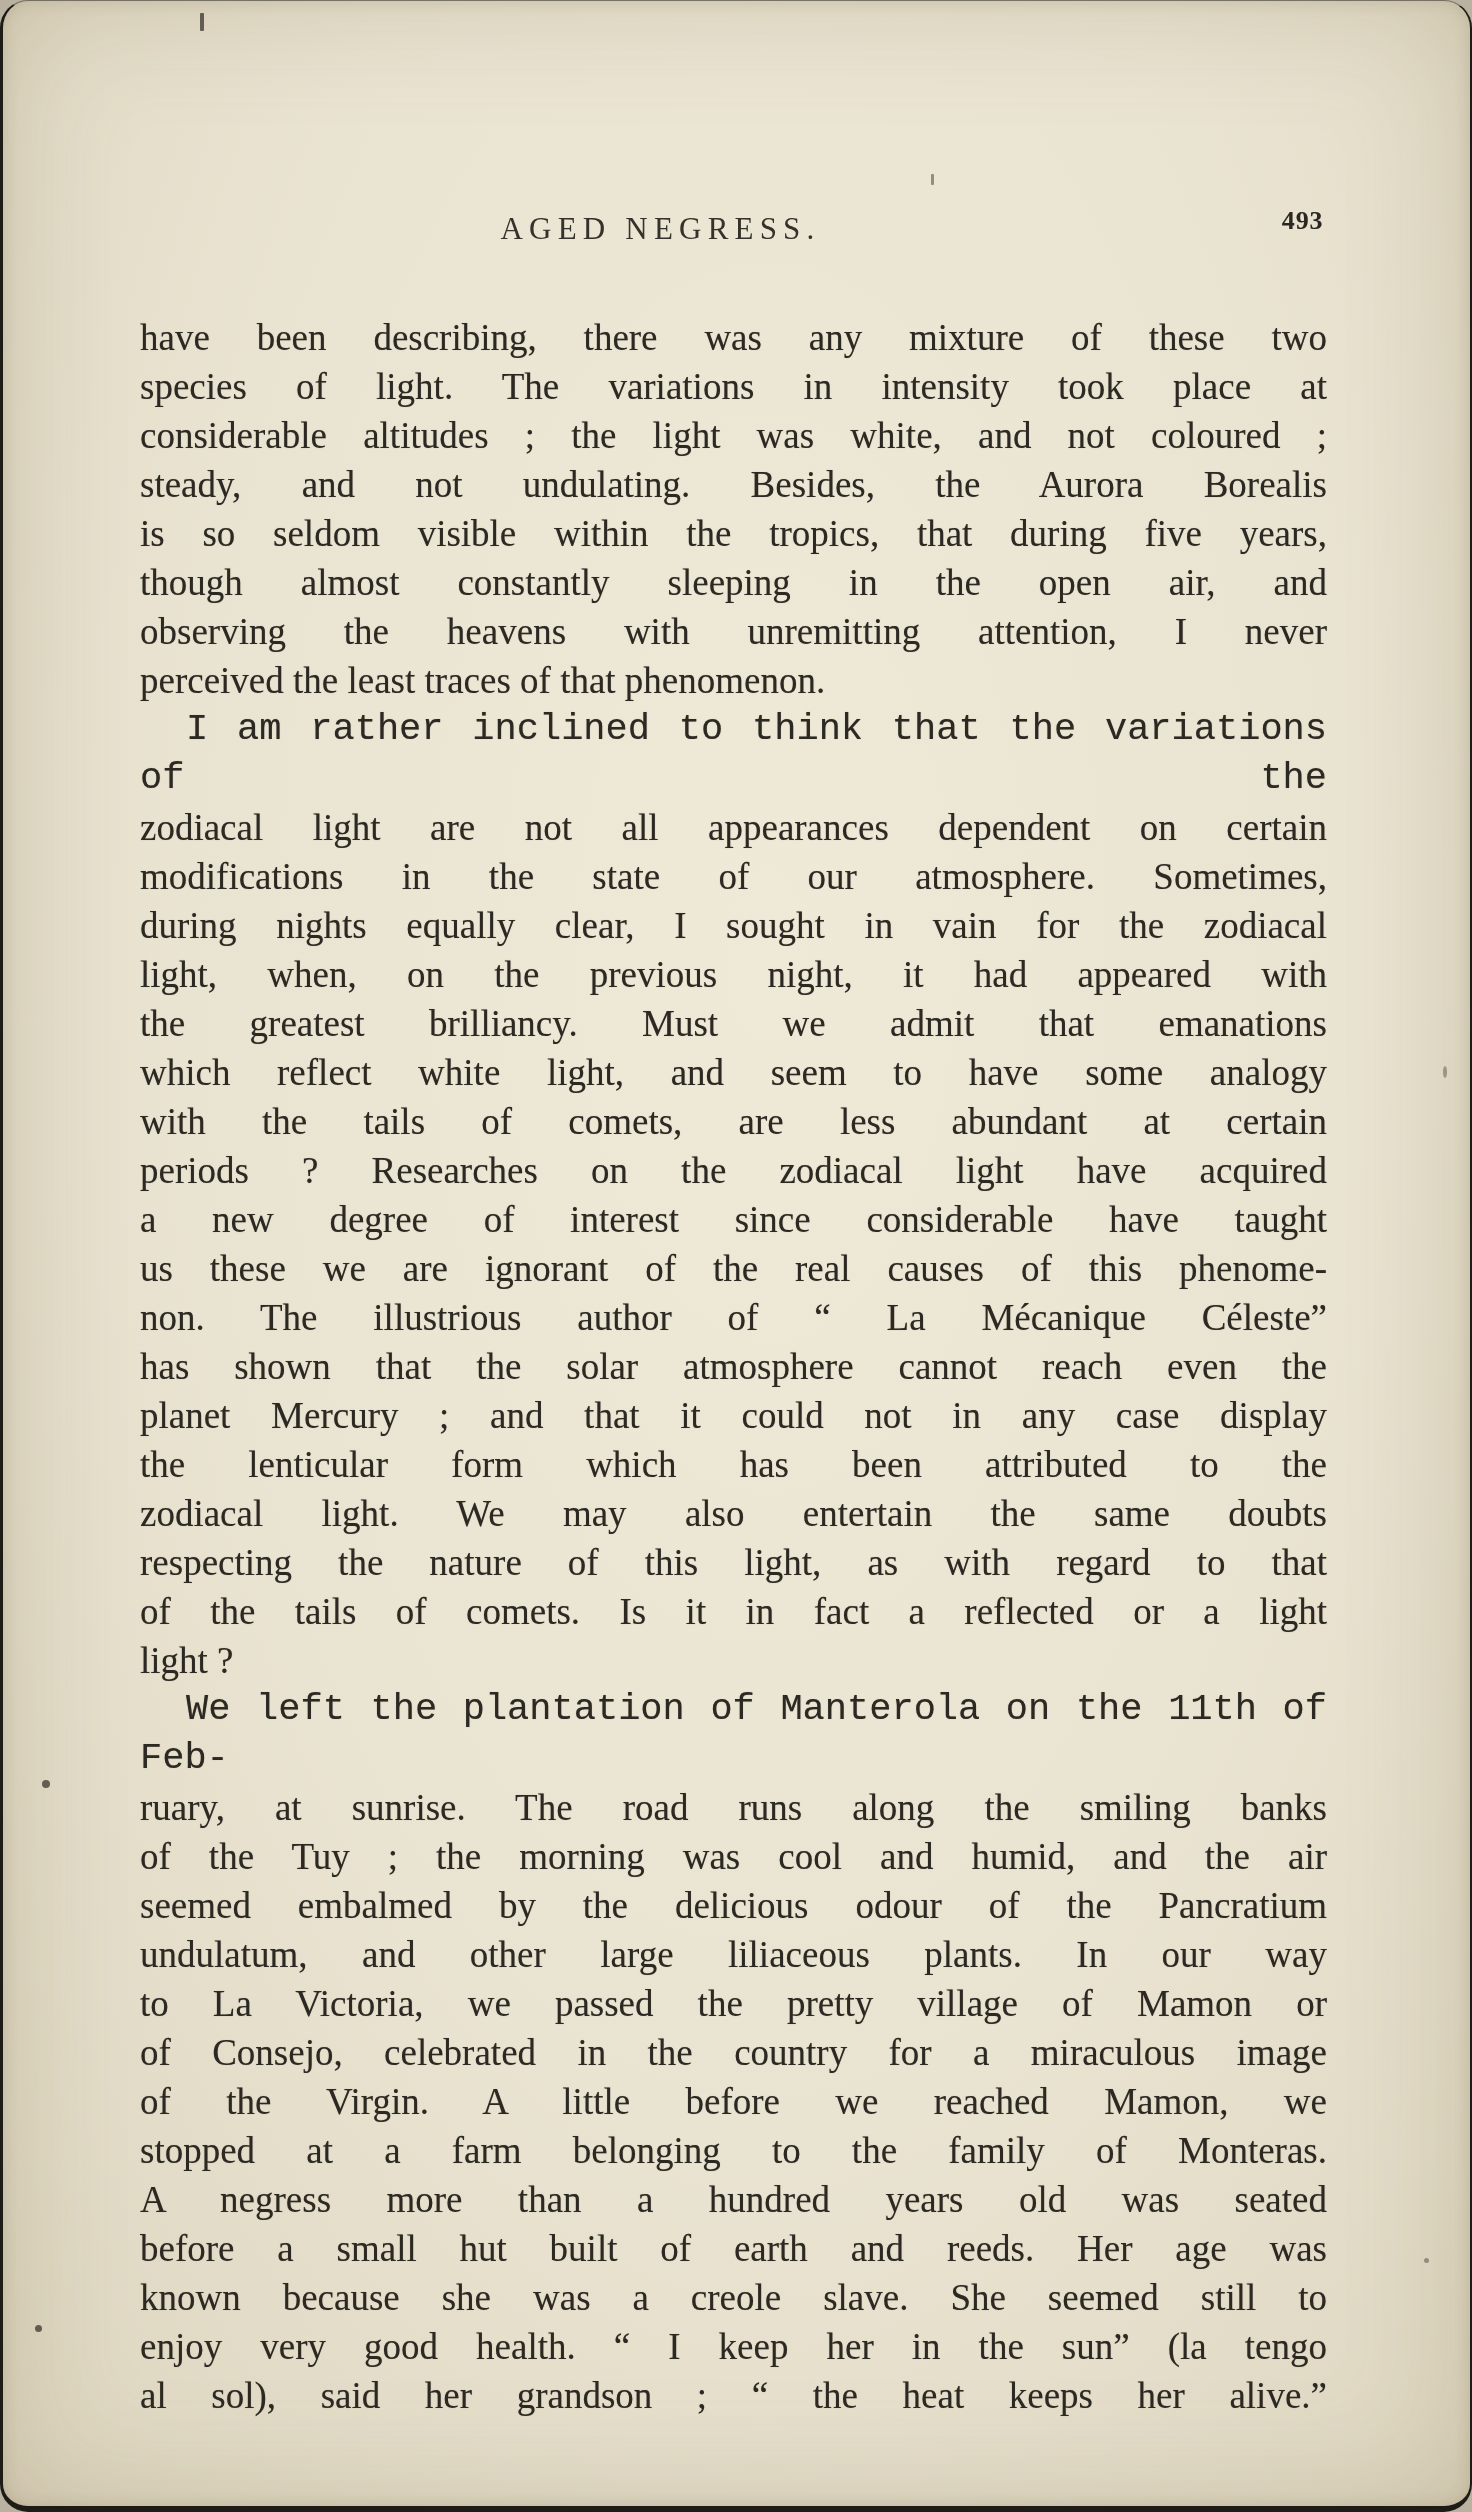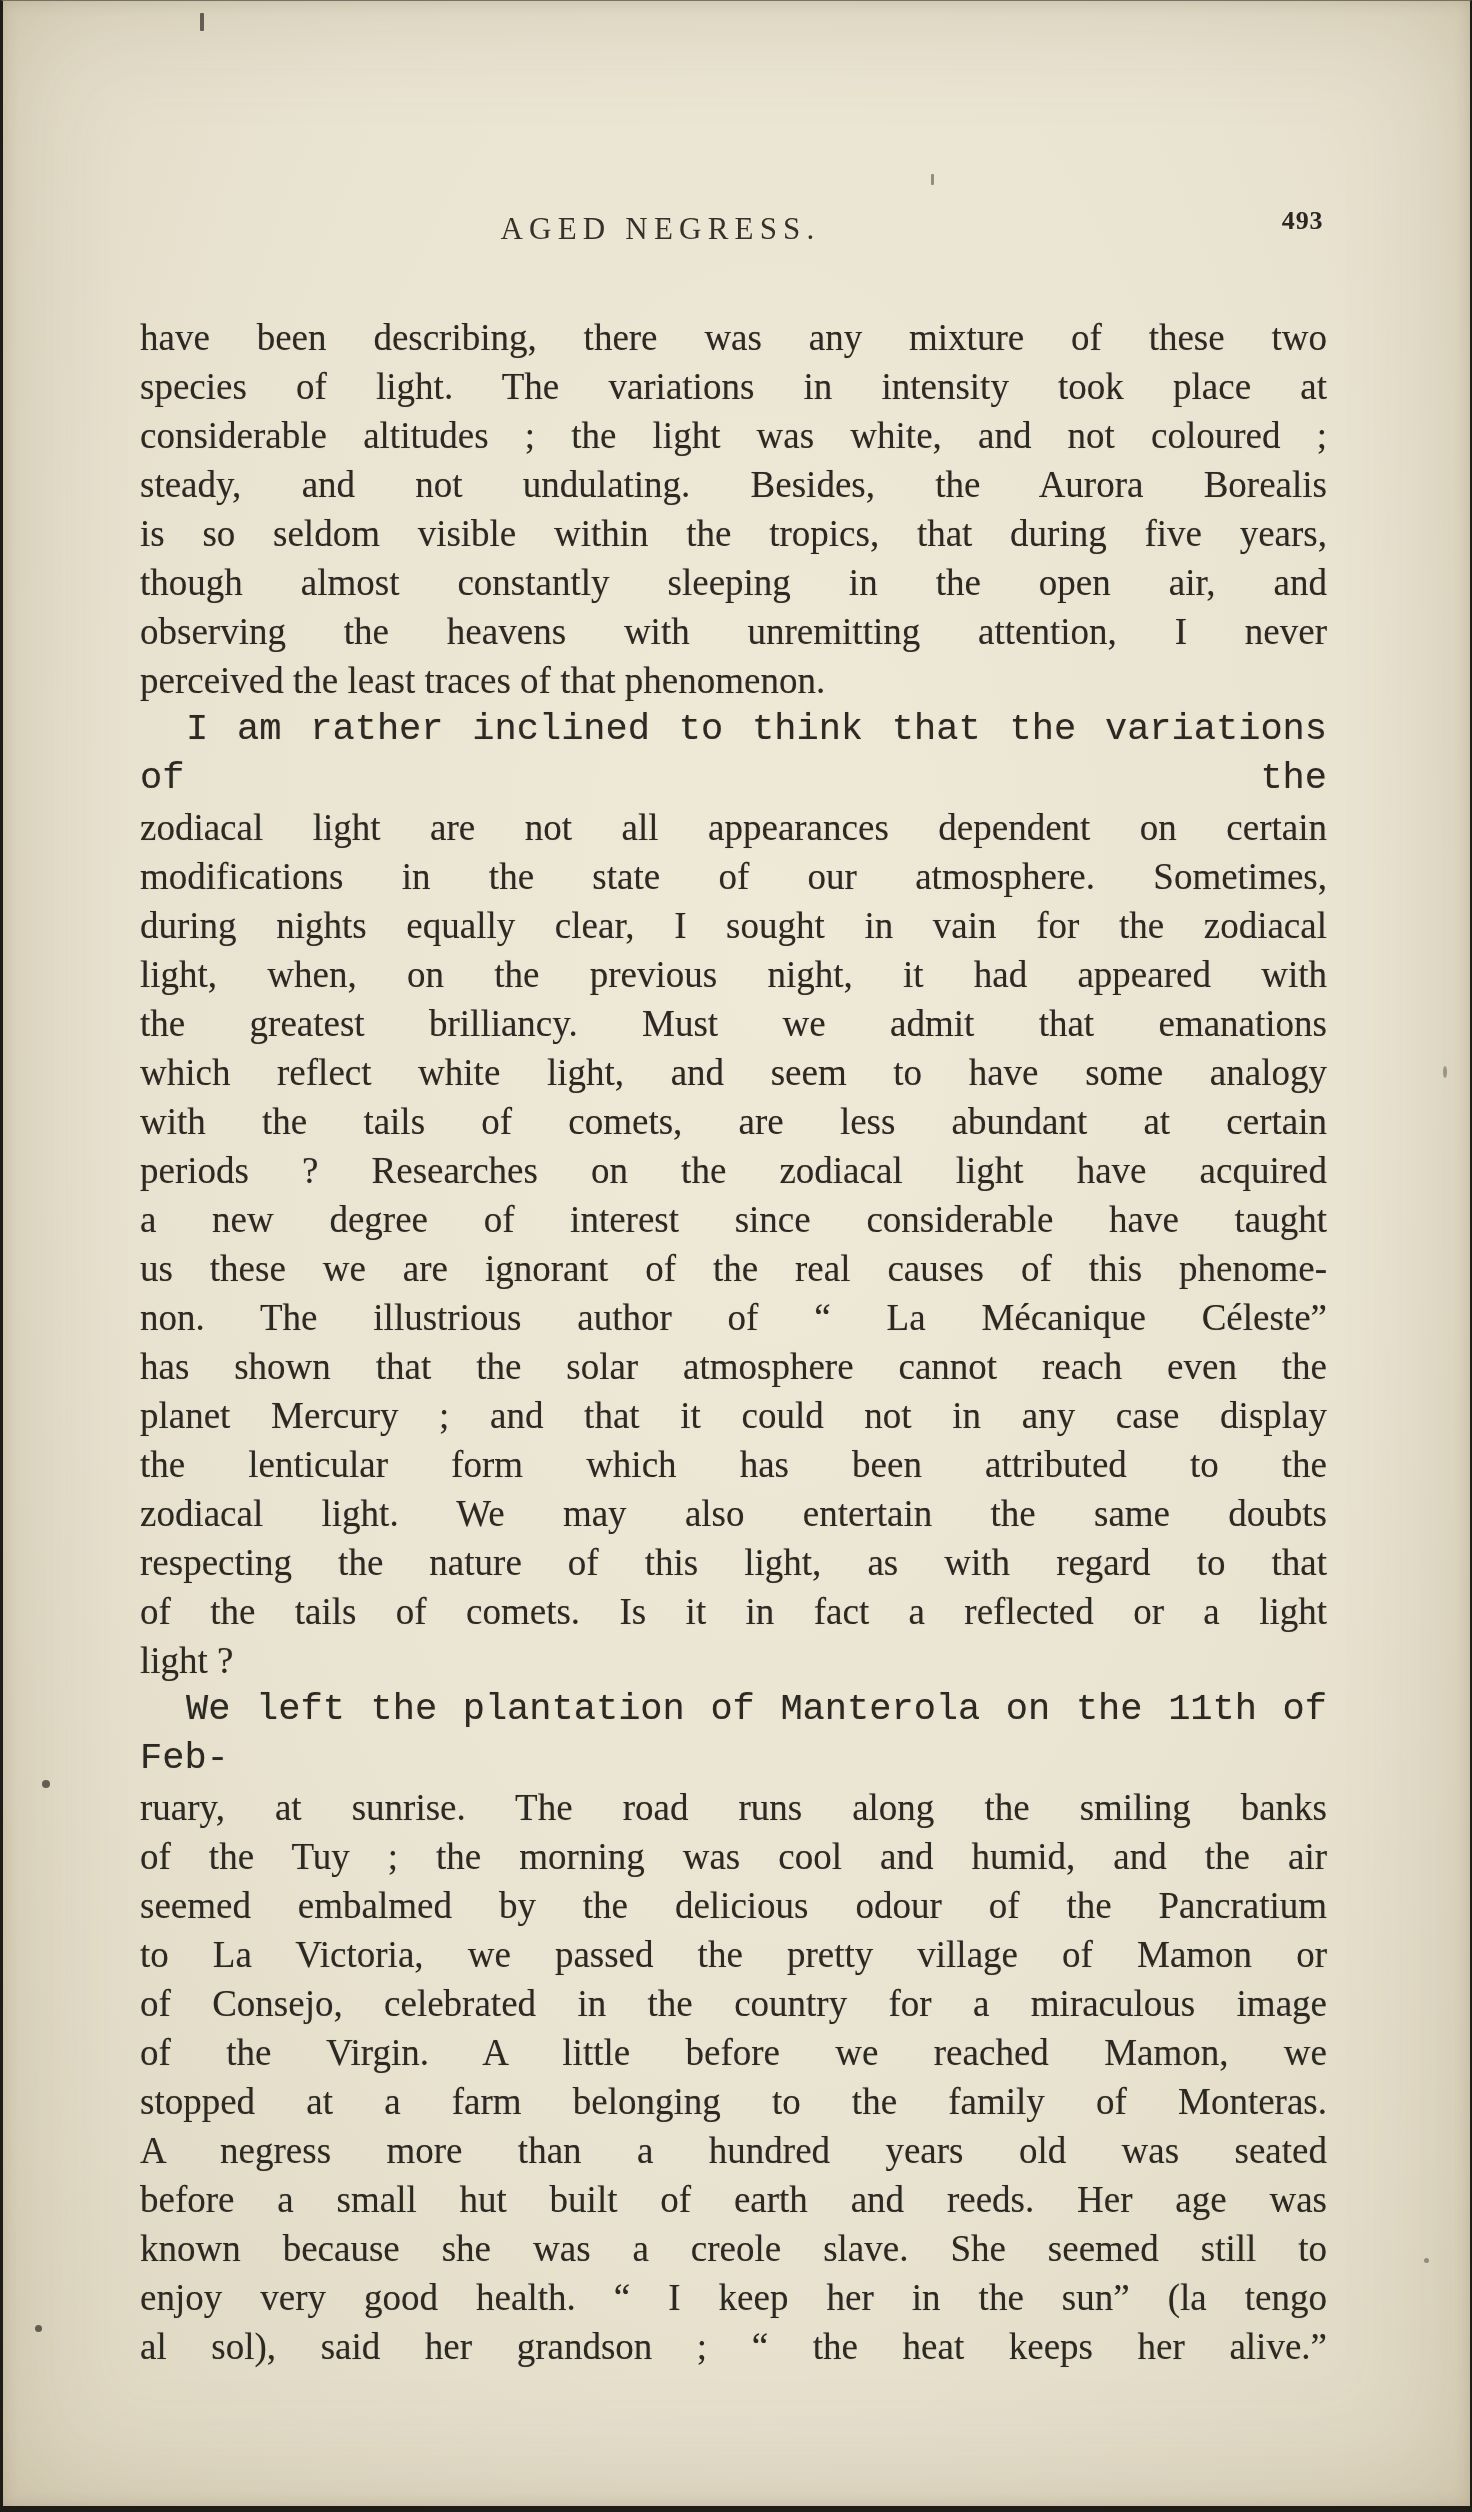--- a/index.html
+++ b/index.html
@@ -20,20 +20,21 @@
     width:1472px;height:2512px;
     background:
       radial-gradient(ellipse at 52% 38%, var(--paper-light) 0%, var(--paper) 55%, var(--paper-dark) 100%);
     border-left:3.5px solid var(--edge);
     border-right:2.6px solid var(--edge);
     border-bottom:6.2px solid var(--edge);
     border-top:1.8px solid rgba(30,28,22,0.55);
     box-shadow:inset 0 0 123px rgba(118,98,58,0.22), inset 0 0 16px rgba(90,75,45,0.18);
     overflow:hidden;
     color:var(--ink);
+    border-radius:28px;
   }
   .type-area{
     position:absolute;
     left:97px;
     width:1227px;
     top:210px;
   }
   .running-head{
     position:relative;
     height:51px;
@@ -126,20 +127,21 @@
         <div class="line">planet Mercury ; and that it could not in any case display</div>
         <div class="line">the lenticular form which has been attributed to the</div>
         <div class="line">zodiacal light.  We may also entertain the same doubts</div>
         <div class="line">respecting the nature of this light, as with regard to that</div>
         <div class="line">of the tails of comets.  Is it in fact a reflected or a light</div>
         <div class="line flush-left">light ?</div>
         <div class="line indent">We left the plantation of Manterola on the 11th of Feb-</div>
         <div class="line">ruary, at sunrise.  The road runs along the smiling banks</div>
         <div class="line">of the Tuy ; the morning was cool and humid, and the air</div>
         <div class="line">seemed embalmed by the delicious odour of the Pancratium</div>
+        <div class="line">undulatum, and other large liliaceous plants.  In our way</div>
         <div class="line">to La Victoria, we passed the pretty village of Mamon or</div>
         <div class="line">of Consejo, celebrated in the country for a miraculous image</div>
         <div class="line">of the Virgin.  A little before we reached Mamon, we</div>
         <div class="line">stopped at a farm belonging to the family of Monteras.</div>
         <div class="line">A negress more than a hundred years old was seated</div>
         <div class="line">before a small hut built of earth and reeds.  Her age was</div>
         <div class="line">known because she was a creole slave.  She seemed still to</div>
         <div class="line">enjoy very good health.  “ I keep her in the sun” (la tengo</div>
         <div class="line">al sol), said her grandson ; “ the heat keeps her alive.”</div>
       </div>

